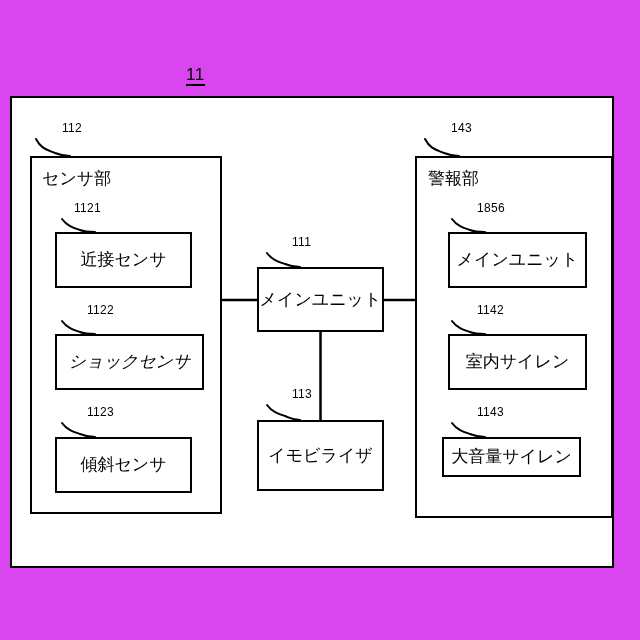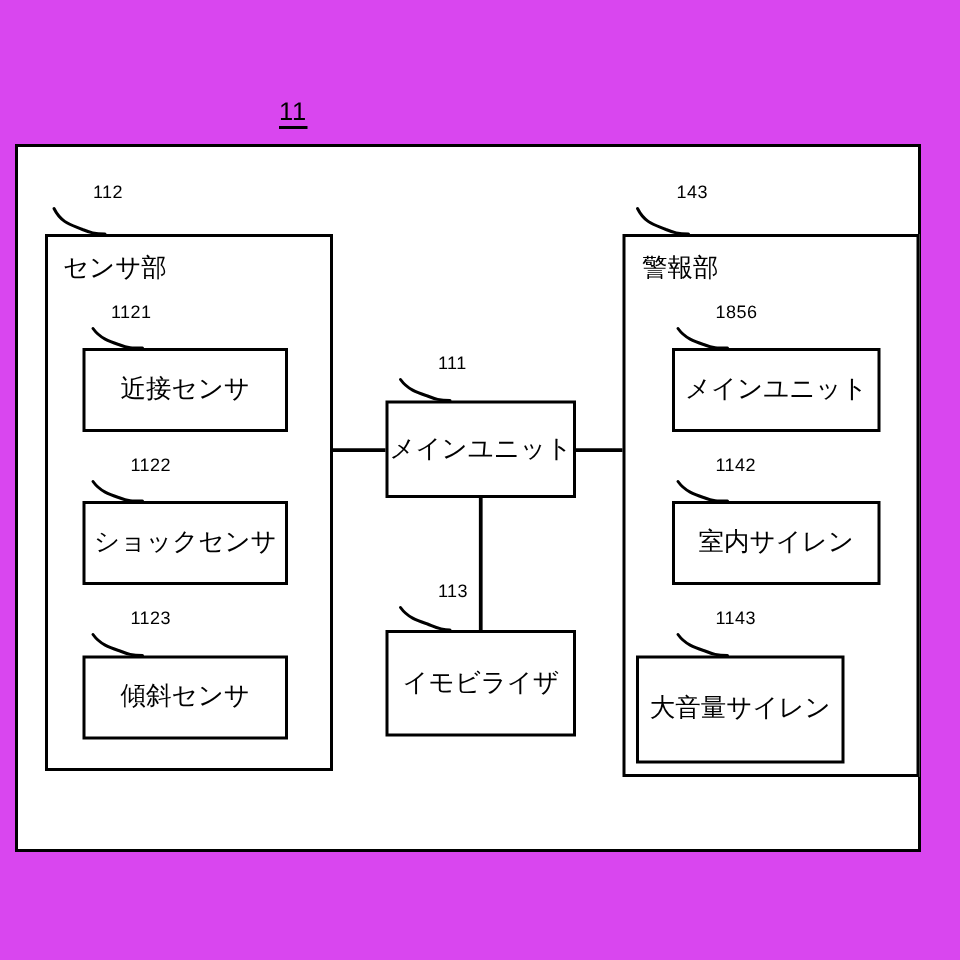--- a/index.html
+++ b/index.html
@@ -104,21 +104,21 @@
   <div class="container-title" style="left:42px; top:170px;">センサ部</div>
   <div class="ref-num" style="left:34px; top:202px;">1121</div>
   <div class="ref-num" style="left:47px; top:304px;">1122</div>
   <div class="ref-num" style="left:47px; top:406px;">1123</div>
   <div class="ref-num" style="left:22px; top:122px;">112</div>
 
   <div class="box leaf" style="left:55px; top:232px; width:137px; height:56px;">
     <div class="leaf-label">近接センサ</div>
   </div>
 
-  <div class="box leaf" style="left:55px; top:334px; width:137px; height:56px;">
+  <div class="box leaf" style="left:55px; top:334px; width:149px; height:56px;font-style:italic;">
     <div class="leaf-label">ショックセンサ</div>
   </div>
 
   <div class="box leaf" style="left:55px; top:437px; width:137px; height:56px;">
     <div class="leaf-label">傾斜センサ</div>
   </div>
 
   <div class="ref-num" style="left:252px; top:236px;">111</div>
   <div class="box leaf" style="left:257px; top:267px; width:127px; height:65px;">
     <div class="leaf-label">メインユニット</div>
@@ -137,21 +137,21 @@
   <div class="ref-num" style="left:411px; top:122px;">143</div>
 
   <div class="box leaf" style="left:448px; top:232px; width:139px; height:56px;">
     <div class="leaf-label">メインユニット</div>
   </div>
 
   <div class="box leaf" style="left:448px; top:334px; width:139px; height:56px;">
     <div class="leaf-label">室内サイレン</div>
   </div>
 
-  <div class="box leaf" style="left:424px; top:437px; width:139px; height:72px;font-family:Liberation Serif, serif;">
+  <div class="box leaf" style="left:442px; top:437px; width:139px; height:40px;font-family:Liberation Serif, serif;">
     <div class="leaf-label">大音量サイレン</div>
   </div>
 
   <svg class="vector-layer" viewBox="0 0 640 640">
 
     <line class="connector" x1="222" y1="300" x2="257" y2="300"></line>
 
     <line class="connector" x1="384" y1="300" x2="415" y2="300"></line>
 
     <line class="connector" x1="320.5" y1="332" x2="320.5" y2="420"></line>

